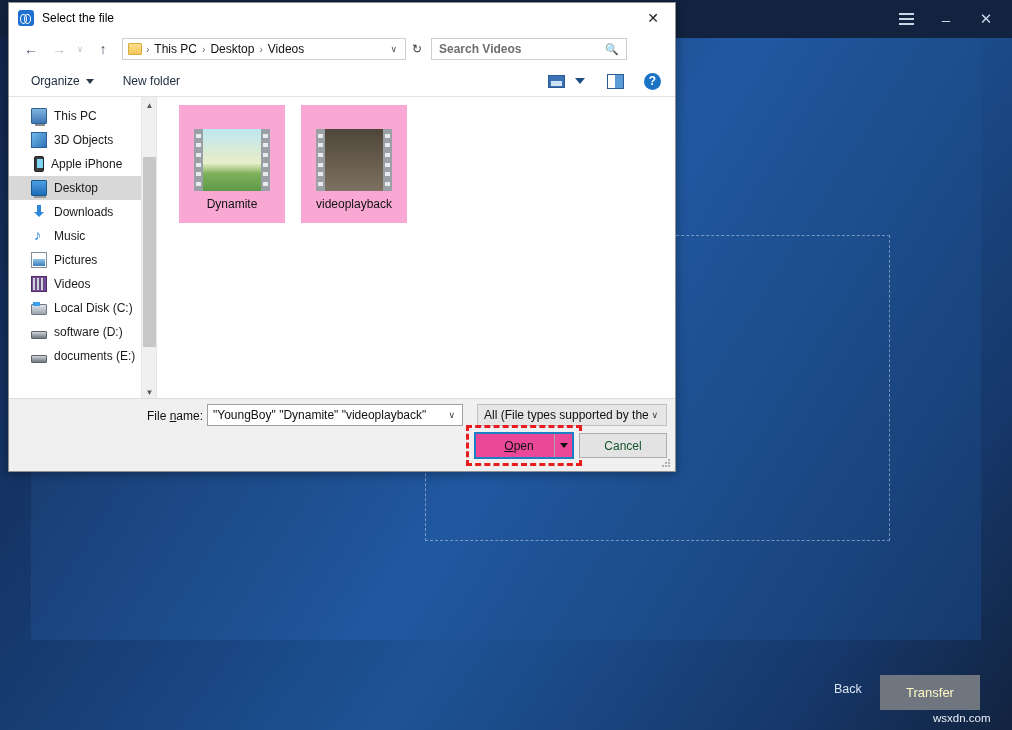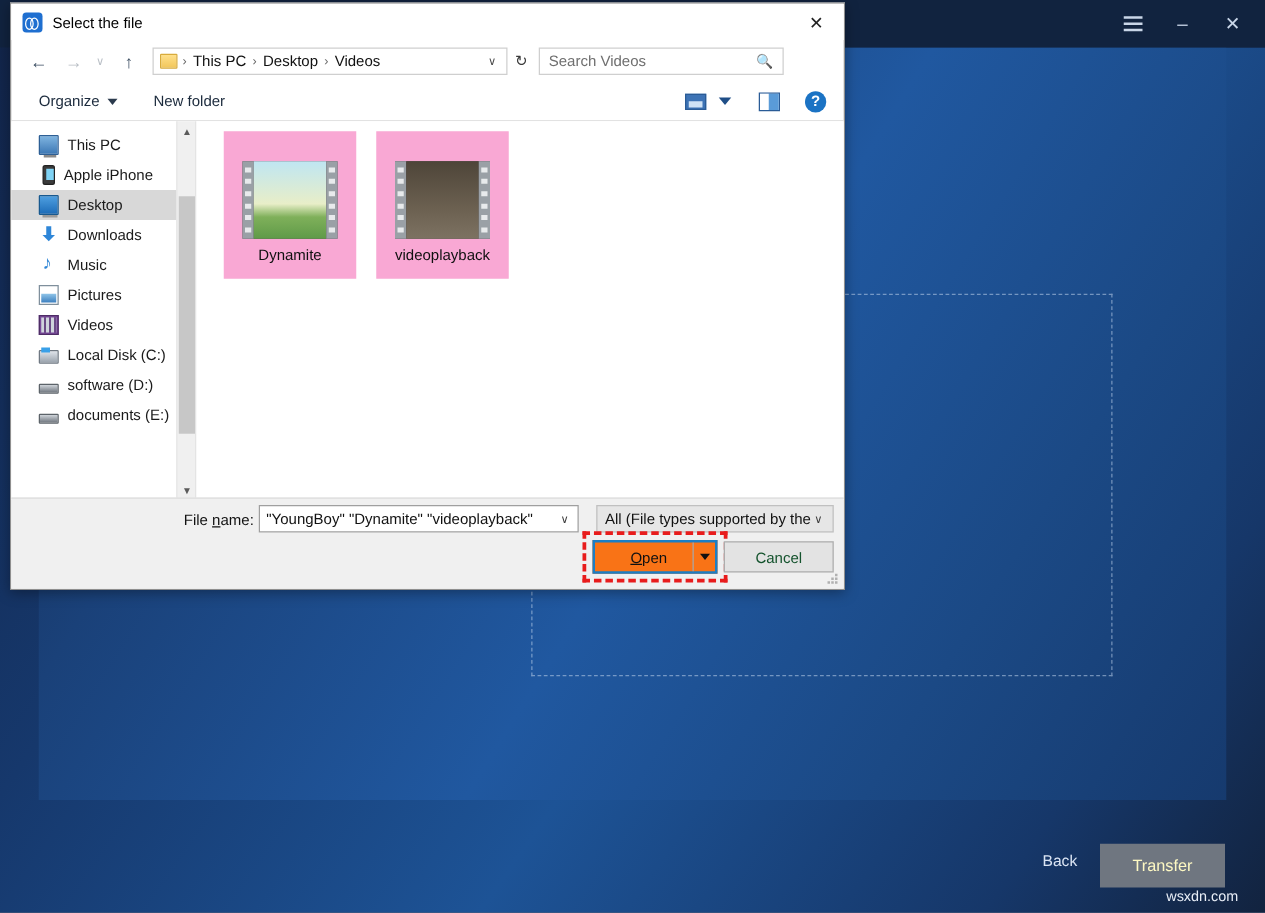--- a/index.html
+++ b/index.html
@@ -152,21 +152,21 @@
     position: absolute; right: 8px; font-size: 9px; color: #4a4a4a;
   }
   #refresh-btn {
     width: 22px; height: 22px; display: flex; align-items: center;
     justify-content: center; font-size: 12px; color: #3b3b3b;
     border: 1px solid transparent;
   }
   #searchbox {
     margin-left: 3px; width: 196px; height: 22px;
     border: 1px solid #cfcfcf; background: #fff;
-    display: flex; align-items: center; position: relative;
+    display: flex; align-items: center; position: relative; font-weight: bold;
   }
   #search-ph { font-size: 12px; color: #6f6f6f; margin-left: 7px; }
   #search-icon {
     position: absolute; right: 7px; font-size: 11px; color: #444;
   }
 
   
   #dlg-toolbar {
     position: absolute; left: 0; top: 63px; width: 100%; height: 31px;
     border-bottom: 1px solid #e2e2e2;
@@ -277,21 +277,21 @@
     position: absolute; left: 468px; top: 5px; width: 190px; height: 22px;
     background: #e6e6e6; border: 1px solid #c0c0c0;
     display: flex; align-items: center;
   }
   #ftype-text { font-size: 12px; color: #111; margin-left: 6px; white-space: nowrap; }
   #ftype-chev { position: absolute; right: 8px; font-size: 9px; color: #3a3a3a; }
 
   #open-wrap { position: absolute; left: 465px; top: 33px; width: 100px; height: 27px; }
   #open-btn {
     position: absolute; left: 0; top: 0; width: 100px; height: 27px;
-    background: #f97316; border: 2px solid #1c7ec4;
+    background: #ec4899; border: 2px solid #1c7ec4;
     display: flex; align-items: center;
   }
   #open-label { flex: 1; text-align: center; font-size: 12px; color: #111; margin-left: 8px; }
   #open-label u { text-decoration: underline; }
   #open-split {
     width: 18px; height: 100%; border-left: 1px solid #a8a8a8;
     display: flex; align-items: center; justify-content: center;
   }
   #open-split .caret-dn { border-top-color: #111; }
   #open-anno {
@@ -398,20 +398,24 @@
 
   <div id="dlg-split">
 
     <div id="tree">
 
       <div class="tree-item">
           <span class="ticon ic-pc"></span>
           <span class="tlabel">This PC</span>
         </div>
         <div class="tree-item">
+          <span class="ticon ic-3d"></span>
+          <span class="tlabel">3D Objects</span>
+        </div>
+        <div class="tree-item">
           <span class="ticon ic-phone"></span>
           <span class="tlabel">Apple iPhone</span>
         </div>
         <div class="tree-item sel">
           <span class="ticon ic-desktop"></span>
           <span class="tlabel">Desktop</span>
         </div>
         <div class="tree-item">
           <span class="ticon ic-dl"></span>
           <span class="tlabel">Downloads</span>

